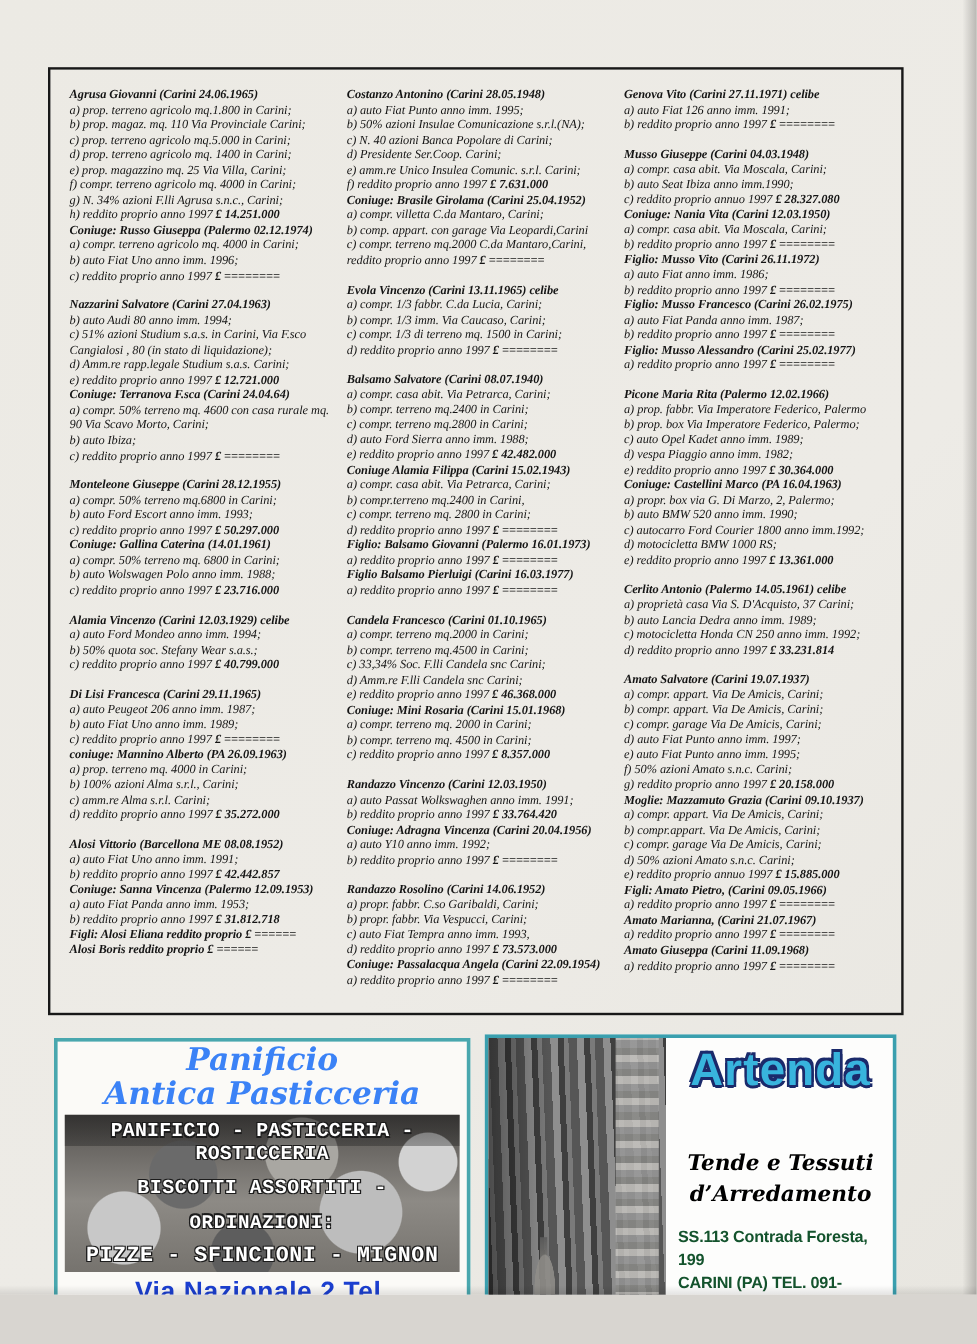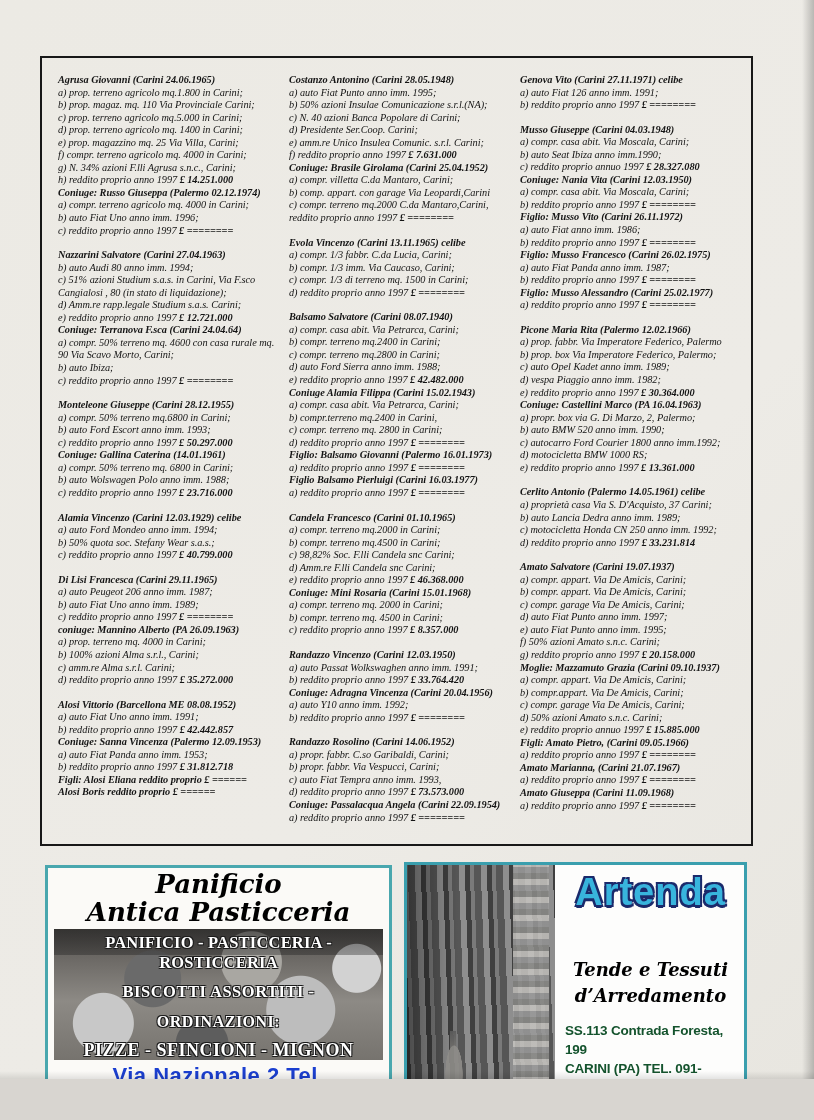--- a/index.html
+++ b/index.html
@@ -26,36 +26,36 @@
   .head { font-weight:bold; white-space:nowrap; }
   .line b { font-weight:bold; }
 
   
   .ad-pan {
     position:absolute; left:45px; top:865px; width:347px; height:237px;
     border:3px solid #49a7ae; background:#fbfaf7; box-sizing:border-box;
     text-align:center; overflow:hidden;
   }
   .pan-script { font-family:"DejaVu Serif", serif; font-style:italic;
-    font-weight:bold; color:#000000; }
+    font-weight:bold; color:#3b82f6; }
   .pan-line1 { font-size:26px; line-height:27px; margin-top:3px; }
   .pan-line2 { font-size:26px; line-height:29px; }
   .pan-photo {
     position:relative; margin:2px 6px 0; height:131px; overflow:hidden;
     background:
       linear-gradient(rgba(25,25,25,.55), rgba(25,25,25,.35)) 0 0/100% 26px no-repeat,
       radial-gradient(circle at 15% 72%, #c8c8c8 0 30px, transparent 31px),
       radial-gradient(circle at 45% 88%, #5d5d5d 0 26px, transparent 27px),
       radial-gradient(circle at 75% 62%, #bdbdbd 0 34px, transparent 35px),
       radial-gradient(circle at 92% 30%, #d2d2d2 0 24px, transparent 25px),
       radial-gradient(circle at 30% 38%, #6a6a6a 0 28px, transparent 29px),
       radial-gradient(circle at 60% 25%, #a9a7a2 0 30px, transparent 31px),
       linear-gradient(180deg, #55524f 0%, #8d8a85 55%, #76736e 100%);
   }
-  .pan-banner { font-family:Liberation Serif, serif; font-weight:bold; color:#ffffff;
+  .pan-banner { font-family:Liberation Mono, monospace; font-weight:bold; color:#ffffff;
     text-shadow:1px 1px 0 #1c1c1c, -1px -1px 0 #1c1c1c, 1px -1px 0 #1c1c1c, -1px 1px 0 #1c1c1c; }
   .pb1 { font-size:16.5px; margin-top:4px; letter-spacing:0.2px; }
   .pb2 { font-size:16.5px; margin-top:9px; letter-spacing:0.5px; }
   .pb3 { font-size:16px; margin-top:11px; letter-spacing:0.5px; }
   .pb4 { font-size:18px;  margin-top:9px; letter-spacing:0.5px; }
   .pan-addr { font-family:"Liberation Sans", sans-serif; font-weight:bold; color:#1b3fd0; }
   .pa1 { font-size:22px; line-height:21px; margin-top:5px; letter-spacing:0.5px; }
   .pa2 { font-size:18.5px; line-height:21px; letter-spacing:1px; }
 
   
@@ -193,21 +193,21 @@
           <div class="line">d) reddito proprio anno 1997  <b>£ ========</b></div>
           <div class="line head">Figlio: Balsamo Giovanni (Palermo 16.01.1973)</div>
           <div class="line">a) reddito proprio anno 1997  <b>£ ========</b></div>
           <div class="line head">Figlio Balsamo Pierluigi (Carini 16.03.1977)</div>
           <div class="line">a) reddito proprio anno 1997  <b>£ ========</b></div>
         </div>
         <div class="entry">
           <div class="line head">Candela Francesco (Carini 01.10.1965)</div>
           <div class="line">a) compr. terreno mq.2000 in Carini;</div>
           <div class="line">b) compr. terreno mq.4500 in Carini;</div>
-          <div class="line">c) 98,82% Soc.  F.lli Candela snc Carini;</div>
+          <div class="line">c) 33,34% Soc.  F.lli Candela snc Carini;</div>
           <div class="line">d) Amm.re F.lli Candela snc Carini;</div>
           <div class="line">e) reddito proprio anno 1997  <b>£ 46.368.000</b></div>
           <div class="line head">Coniuge: Mini Rosaria (Carini 15.01.1968)</div>
           <div class="line">a) compr. terreno mq. 2000 in Carini;</div>
           <div class="line">b) compr. terreno mq. 4500 in Carini;</div>
           <div class="line">c) reddito proprio anno 1997  <b>£ 8.357.000</b></div>
         </div>
         <div class="entry">
           <div class="line head">Randazzo Vincenzo (Carini 12.03.1950)</div>
           <div class="line">a) auto Passat Wolkswaghen anno imm. 1991;</div>

